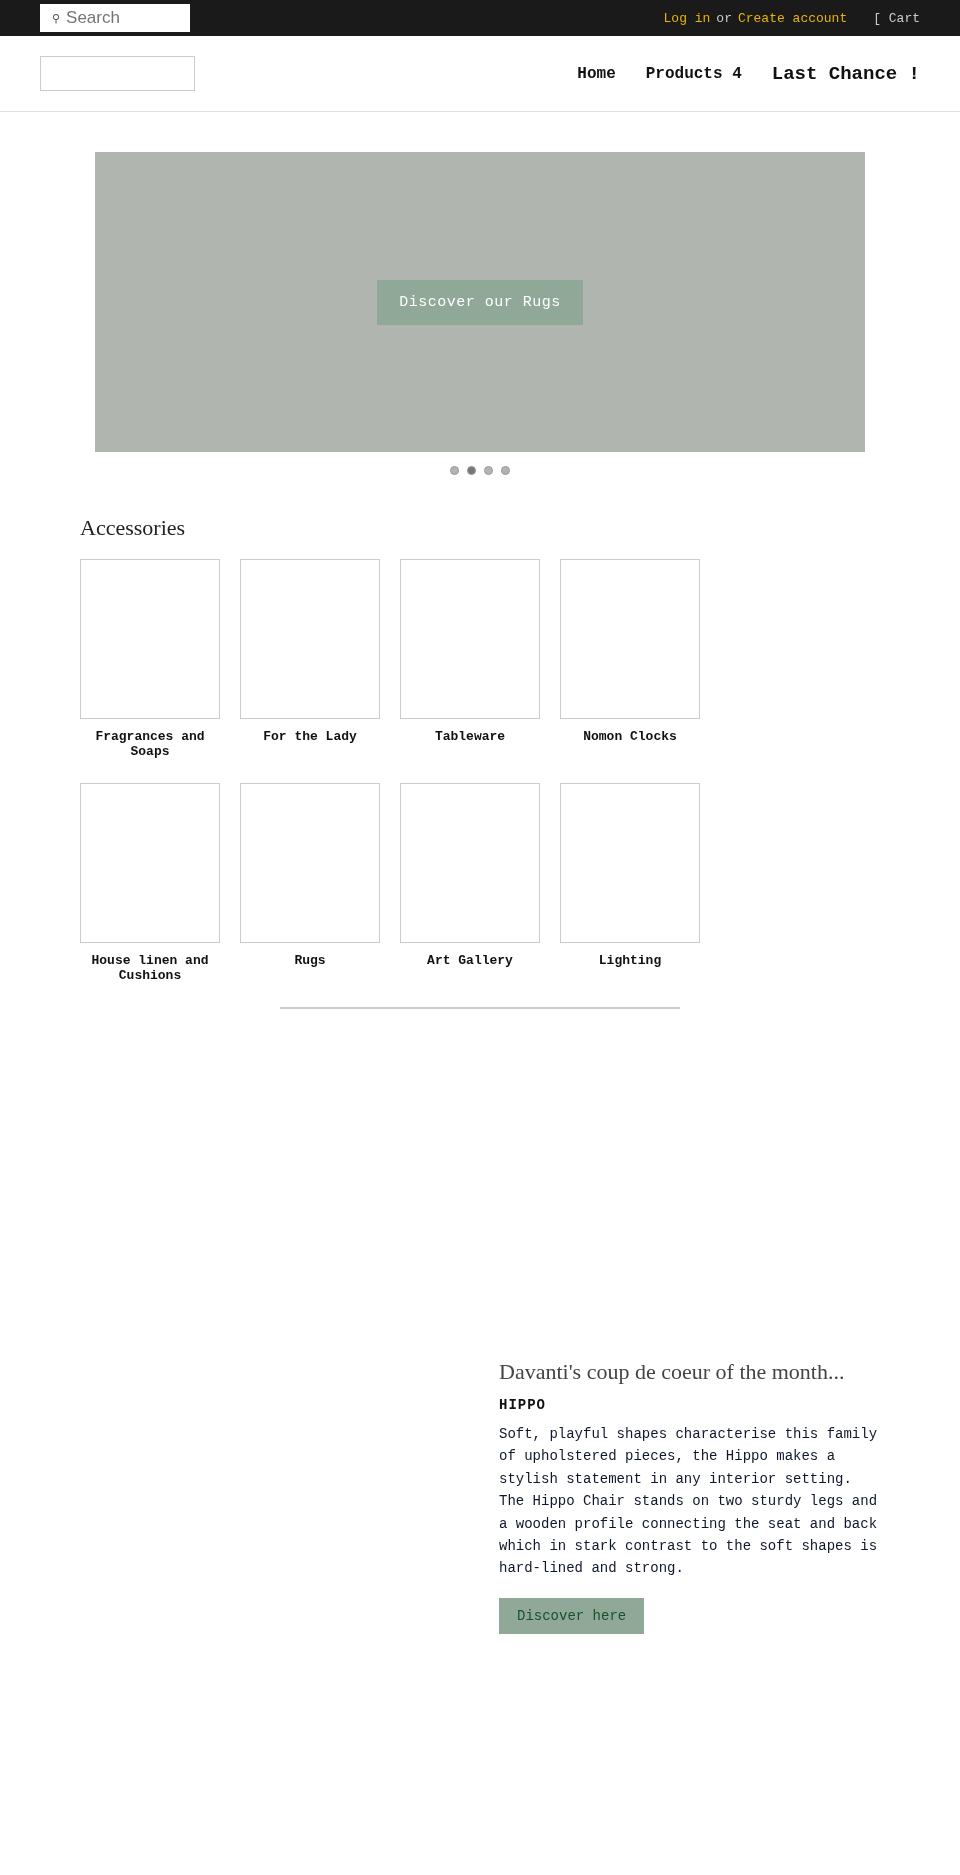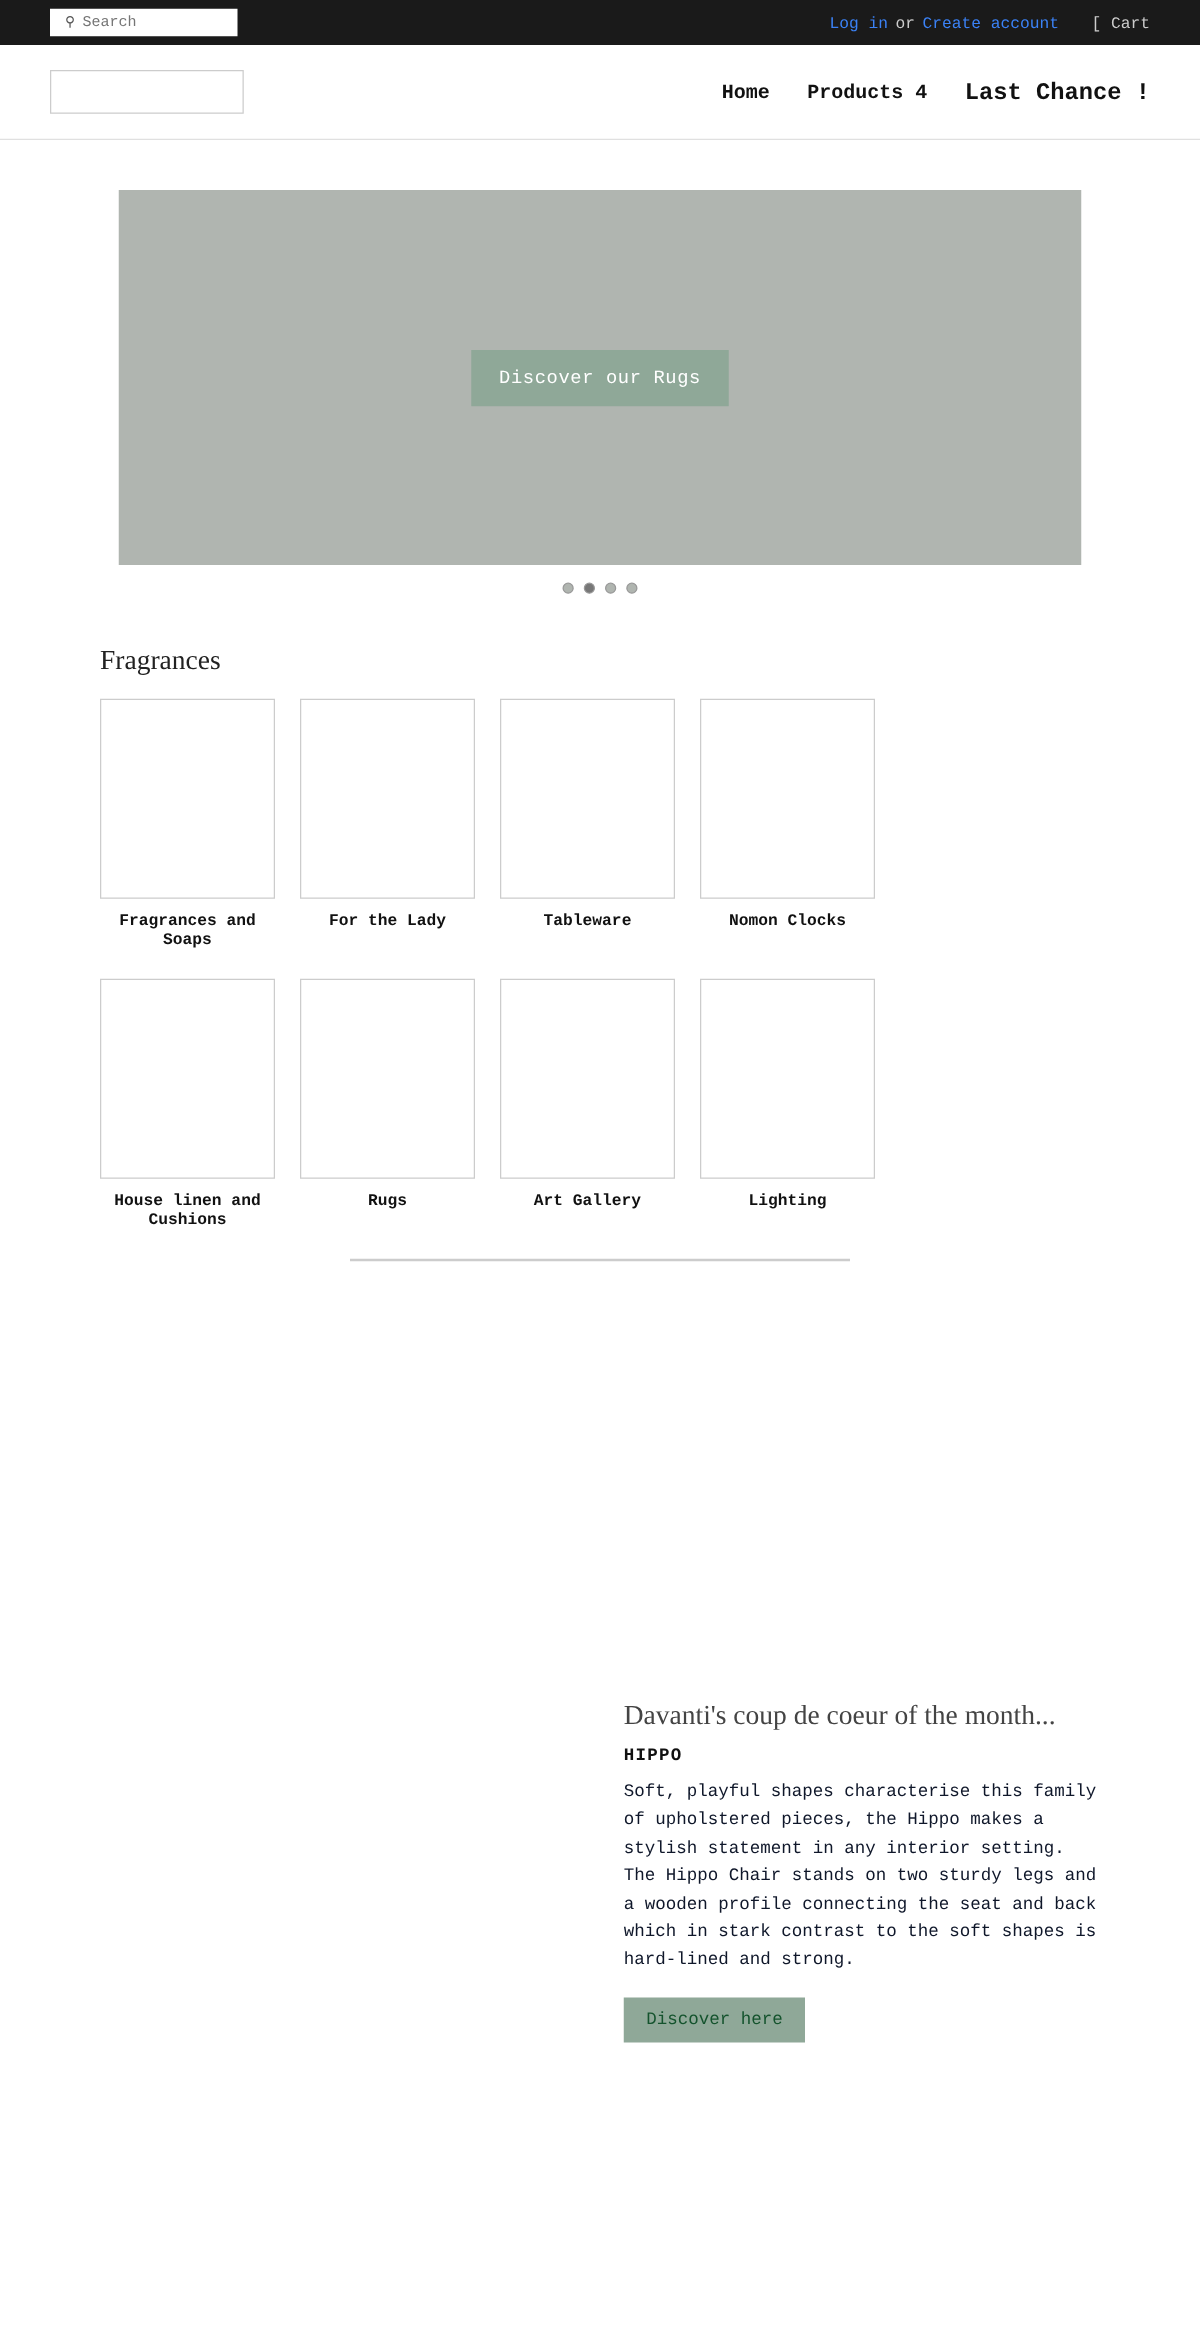--- a/index.html
+++ b/index.html
@@ -25,38 +25,38 @@
       align-items: center;
       background: #fff;
       border: none;
       padding: 4px 12px;
       width: 150px;
       gap: 6px;
     }
     .top-bar-search input {
       border: none;
       outline: none;
-      font-family: Liberation Mono, monospace;
-      font-size: 12px;
+      font-family: Liberation Sans, sans-serif;
+      font-size: 17px;
       width: 110px;
       background: transparent;
     }
     .search-icon-sm {
       font-size: 11px;
       color: #555;
     }
     .top-bar-auth {
       display: flex;
       align-items: center;
       gap: 6px;
       color: #ccc;
       font-size: 13px;
     }
     .top-bar-auth a {
-      color: #3b82f6;
+      color: #eab308;
       text-decoration: none;
     }
     .top-bar-cart {
       color: #ccc;
       font-size: 13px;
       margin-left: 20px;
     }
 
     
     .secondary-bar {
@@ -250,21 +250,21 @@
   </div>
   <div class="carousel-dots">
     <div class="dot"></div>
     <div class="dot active"></div>
     <div class="dot"></div>
     <div class="dot"></div>
   </div>
 </div>
 
 <div class="collections-section">
-  <div class="collections-title">Fragrances</div>
+  <div class="collections-title">Accessories</div>
 
   <div class="collections-grid">
     <div class="collection-item">
       <div class="collection-img"></div>
       <span class="collection-label">Fragrances and Soaps</span>
     </div>
     <div class="collection-item">
       <div class="collection-img"></div>
       <span class="collection-label">For the Lady</span>
     </div>

